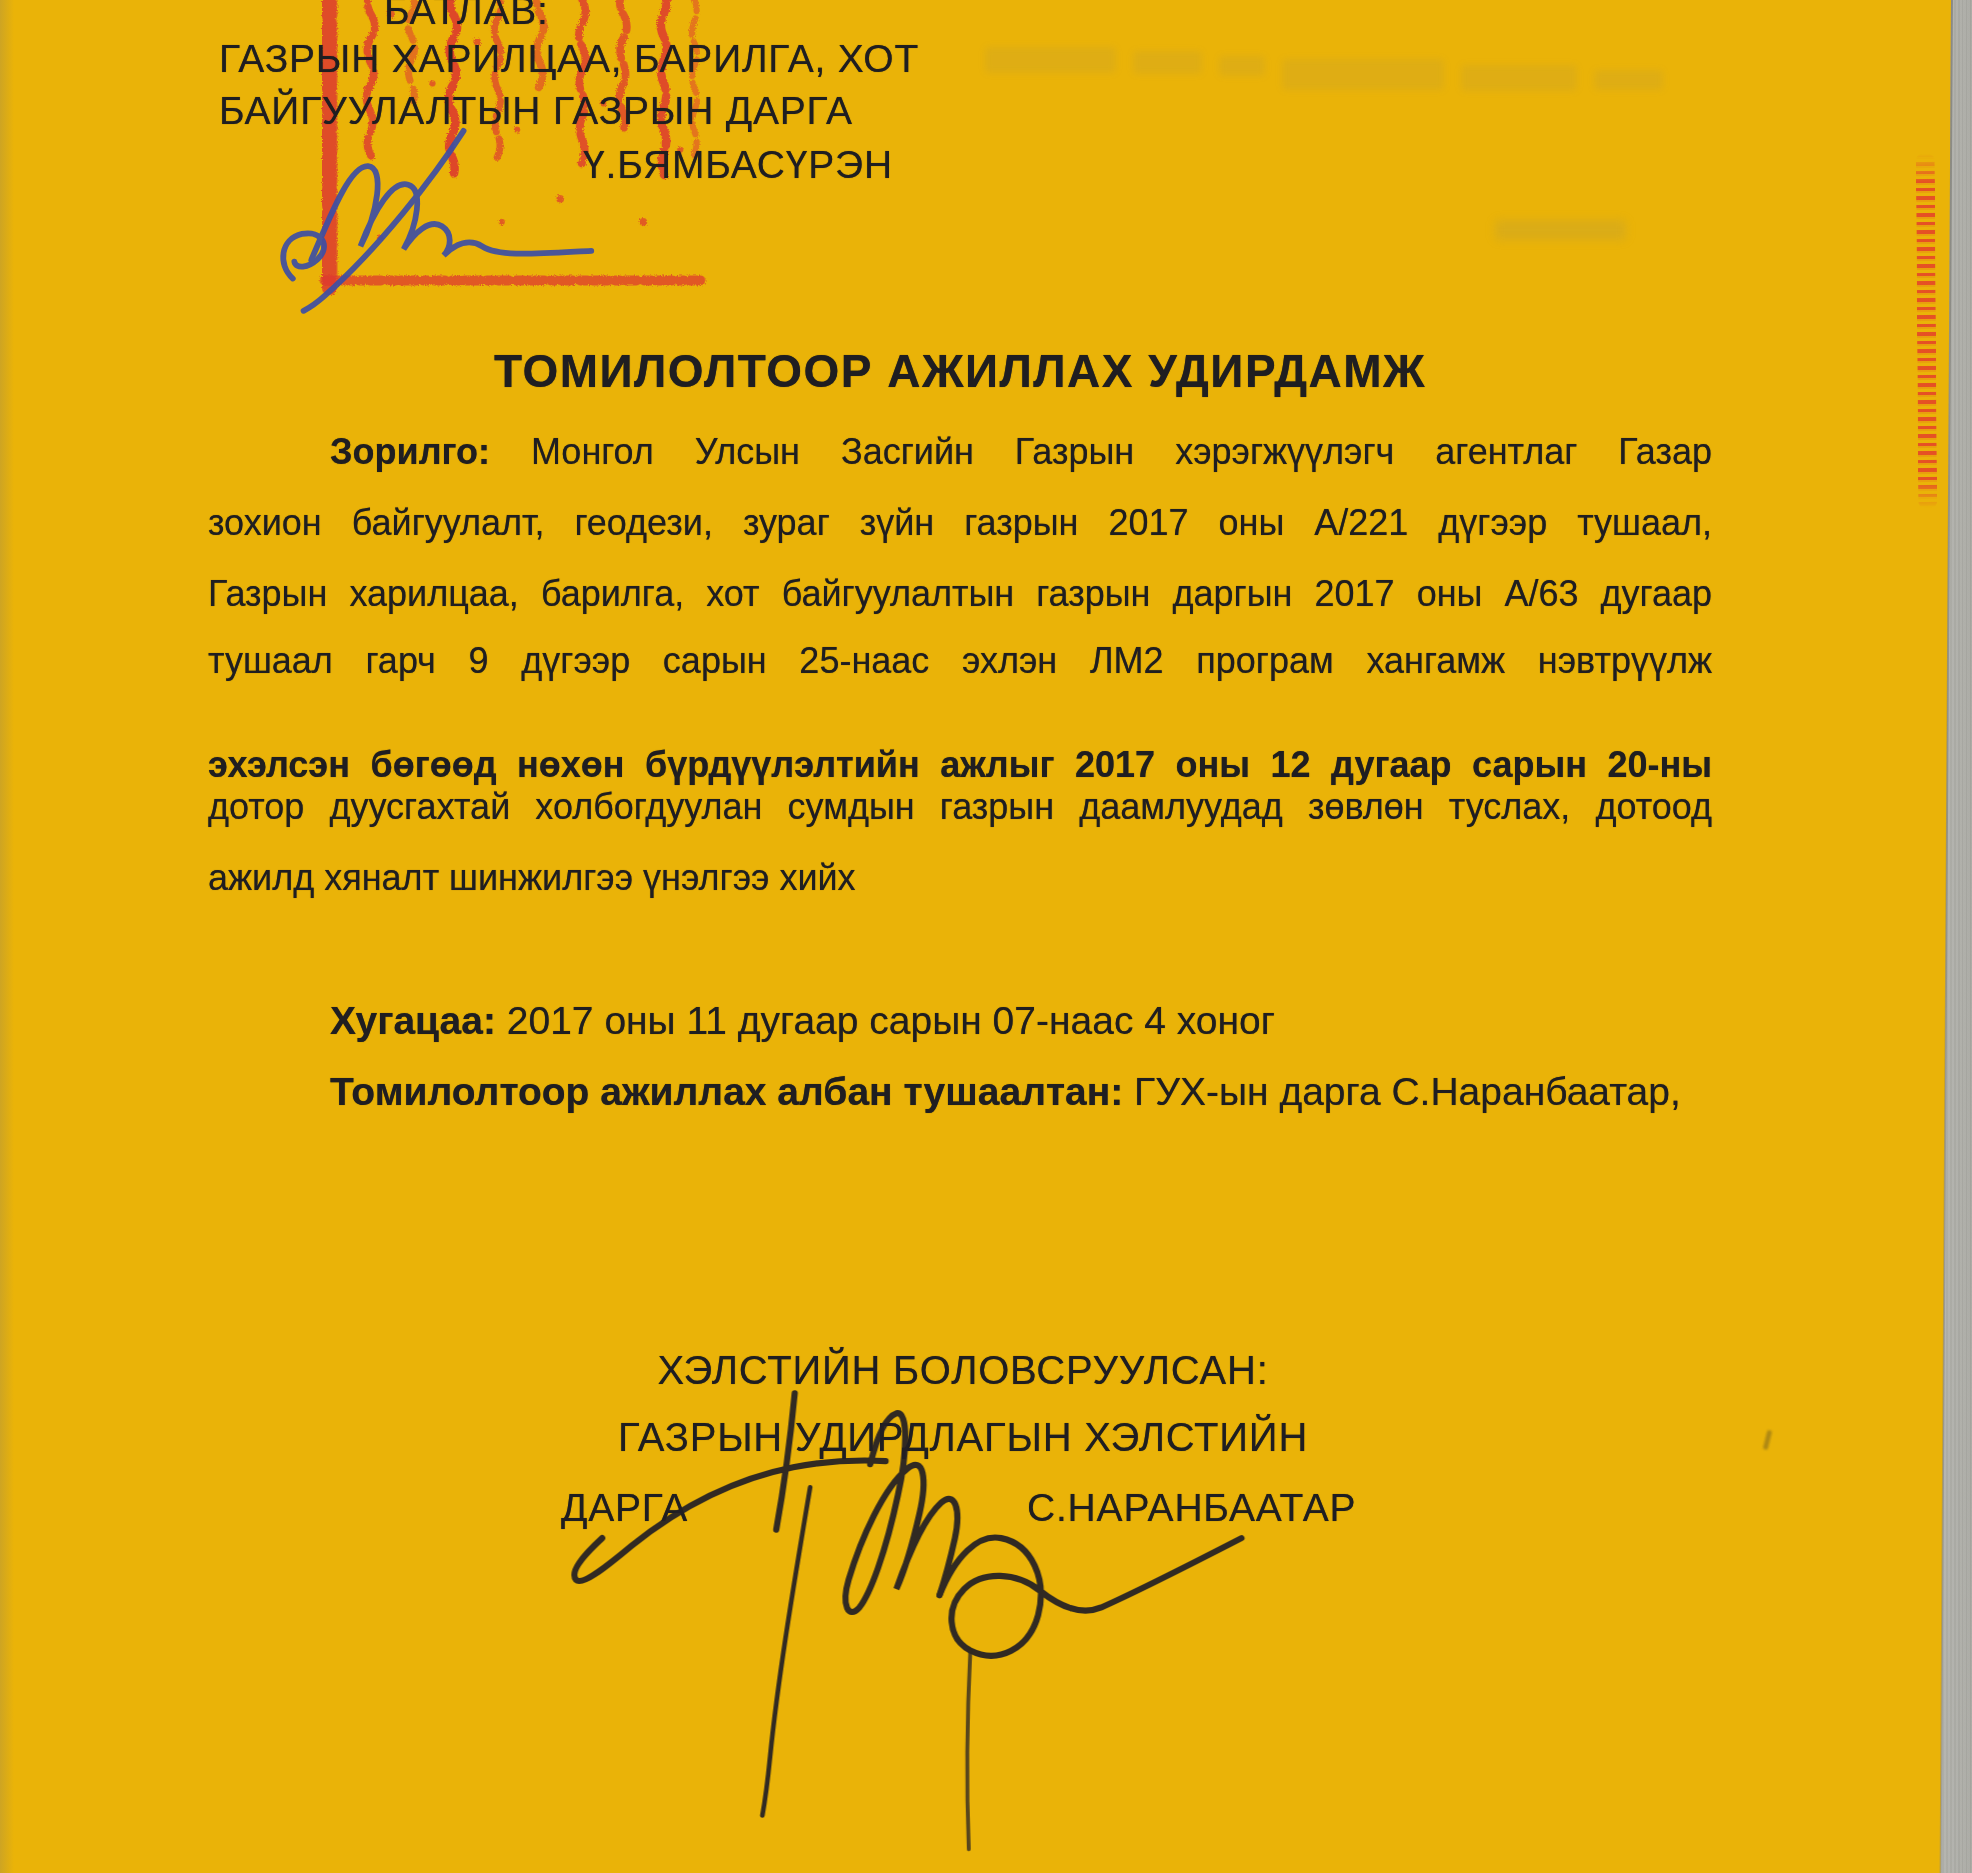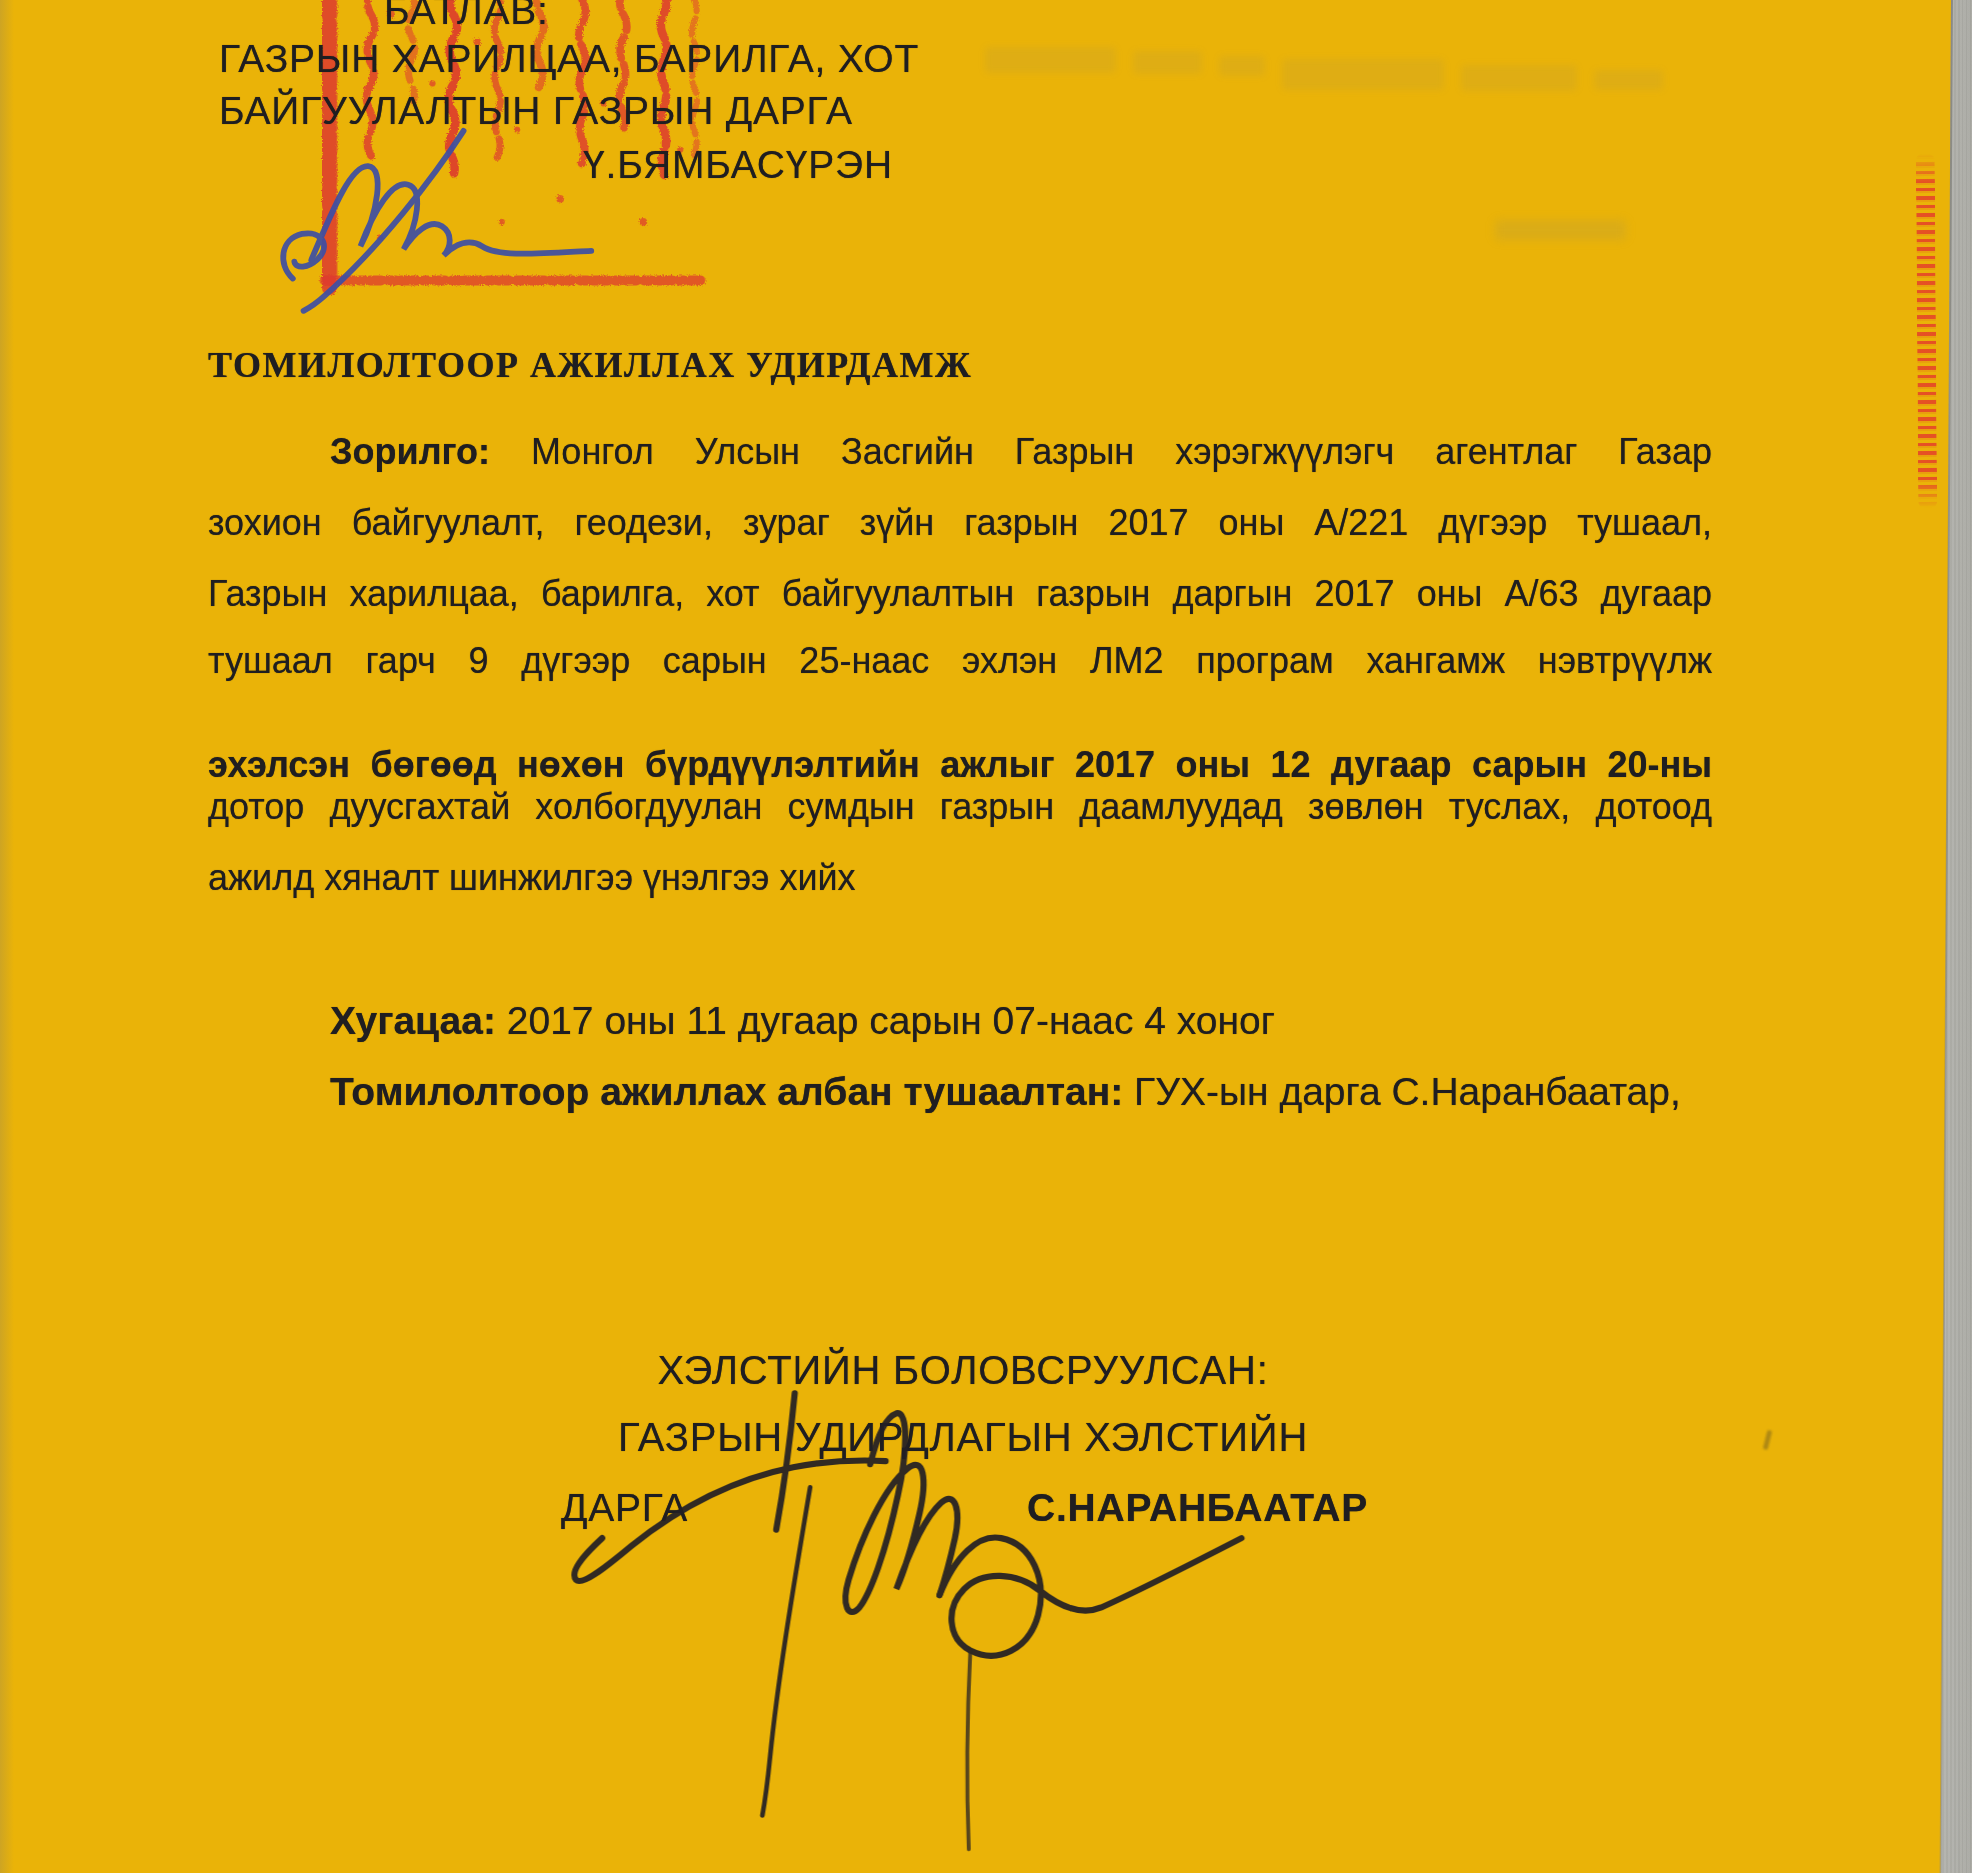--- a/index.html
+++ b/index.html
@@ -17,22 +17,22 @@
     text-align:justify;text-align-last:justify;white-space:normal;
     color:var(--ink,#1f1e21);text-shadow:0 0 0.8px rgba(25,25,28,.7);
   }
   .body-line.last{text-align:left;text-align-last:left;}
   .detail-line{
     position:absolute;left:208px;width:1618px;padding-left:122px;font-size:39px;
     color:var(--ink,#1f1e21);text-shadow:0 0 0.8px rgba(25,25,28,.7);white-space:nowrap;
   }
   .bold{font-weight:bold;}
   .title{
-    position:absolute;left:208px;width:1504px;font-size:36px;
-    font-weight:bold;letter-spacing:1.5px;text-shadow:0 0 0.8px rgba(25,25,28,.8);font-family:Liberation Serif, serif;
+    position:absolute;left:208px;width:1504px;text-align:center;font-size:46px;
+    font-weight:bold;letter-spacing:1.5px;text-shadow:0 0 0.8px rgba(25,25,28,.8);
   }
   .footer-center{
     position:absolute;left:208px;width:1510px;text-align:center;font-size:40px;
     letter-spacing:0.8px;text-shadow:0 0 0.8px rgba(25,25,28,.7);
   }
   
   .scan-strip{
     position:absolute;top:0;right:0;width:54px;height:1874px;
     background:linear-gradient(90deg,#9b9b95 0,#b6b6b0 4.6px,#b2b2ac 31px,#a9a9a3 54px);
     clip-path:polygon(32px 0,54px 0,54px 1874px,21.6px 1874px);
@@ -161,21 +161,21 @@
     <span>2017 оны 11 дугаар сарын 07-наас 4 хоног</span>
   </div>
   <div class="detail-line" style="top:1070px;">
     <span class="bold">Томилолтоор ажиллах албан тушаалтан:</span>
     <span>ГУХ-ын дарга С.Наранбаатар,</span>
   </div>
 
   <div class="footer-center" style="top:1348px;">ХЭЛСТИЙН БОЛОВСРУУЛСАН:</div>
   <div class="footer-center" style="top:1415px;">ГАЗРЫН УДИРДЛАГЫН ХЭЛСТИЙН</div>
   <div class="txt hdr" style="left:561px;top:1486px;">ДАРГА</div>
-  <div class="txt hdr" style="left:1027px;top:1486px;font-weight:bold;">С.НАРАНБААТАР</div>
+  <div class="txt hdr" style="left:1027px;top:1486px;">С.НАРАНБААТАР</div>
 
   <svg style="left:539px;top:1387px" width="724" height="487" viewBox="0 0 940 632">
     <g fill="none" stroke="#232026" stroke-width="8" stroke-linecap="round" opacity=".93">
       <path d="M332 8 C 326 70 318 130 308 185"></path>
       <path d="M82 196 C 56 220 40 240 48 250 C 56 258 84 236 120 206 C 190 150 260 118 330 104 C 372 96 414 94 450 96"></path>
       <path d="M430 100 C 440 60 452 38 464 34 C 480 30 478 86 466 140 C 450 215 430 268 416 286 C 402 302 392 284 402 250 C 418 196 448 130 478 106 C 500 88 504 120 494 164 C 484 208 472 244 464 262 C 478 222 500 170 522 150 C 540 134 548 158 540 196 C 532 232 524 258 520 270"></path>
       <path d="M520 270 C 540 220 570 190 600 196 C 640 204 660 250 648 296 C 636 340 596 360 560 342 C 530 326 528 286 552 262 C 576 238 620 240 650 264 C 680 288 706 296 730 286 C 766 270 846 230 912 196"></path>
       <path d="M352 130 C 330 260 310 380 300 480 C 296 520 292 545 290 556" stroke-width="6"></path>
       <path d="M560 342 C 556 420 554 500 558 600" stroke-width="5" opacity=".8"></path>
     </g>

